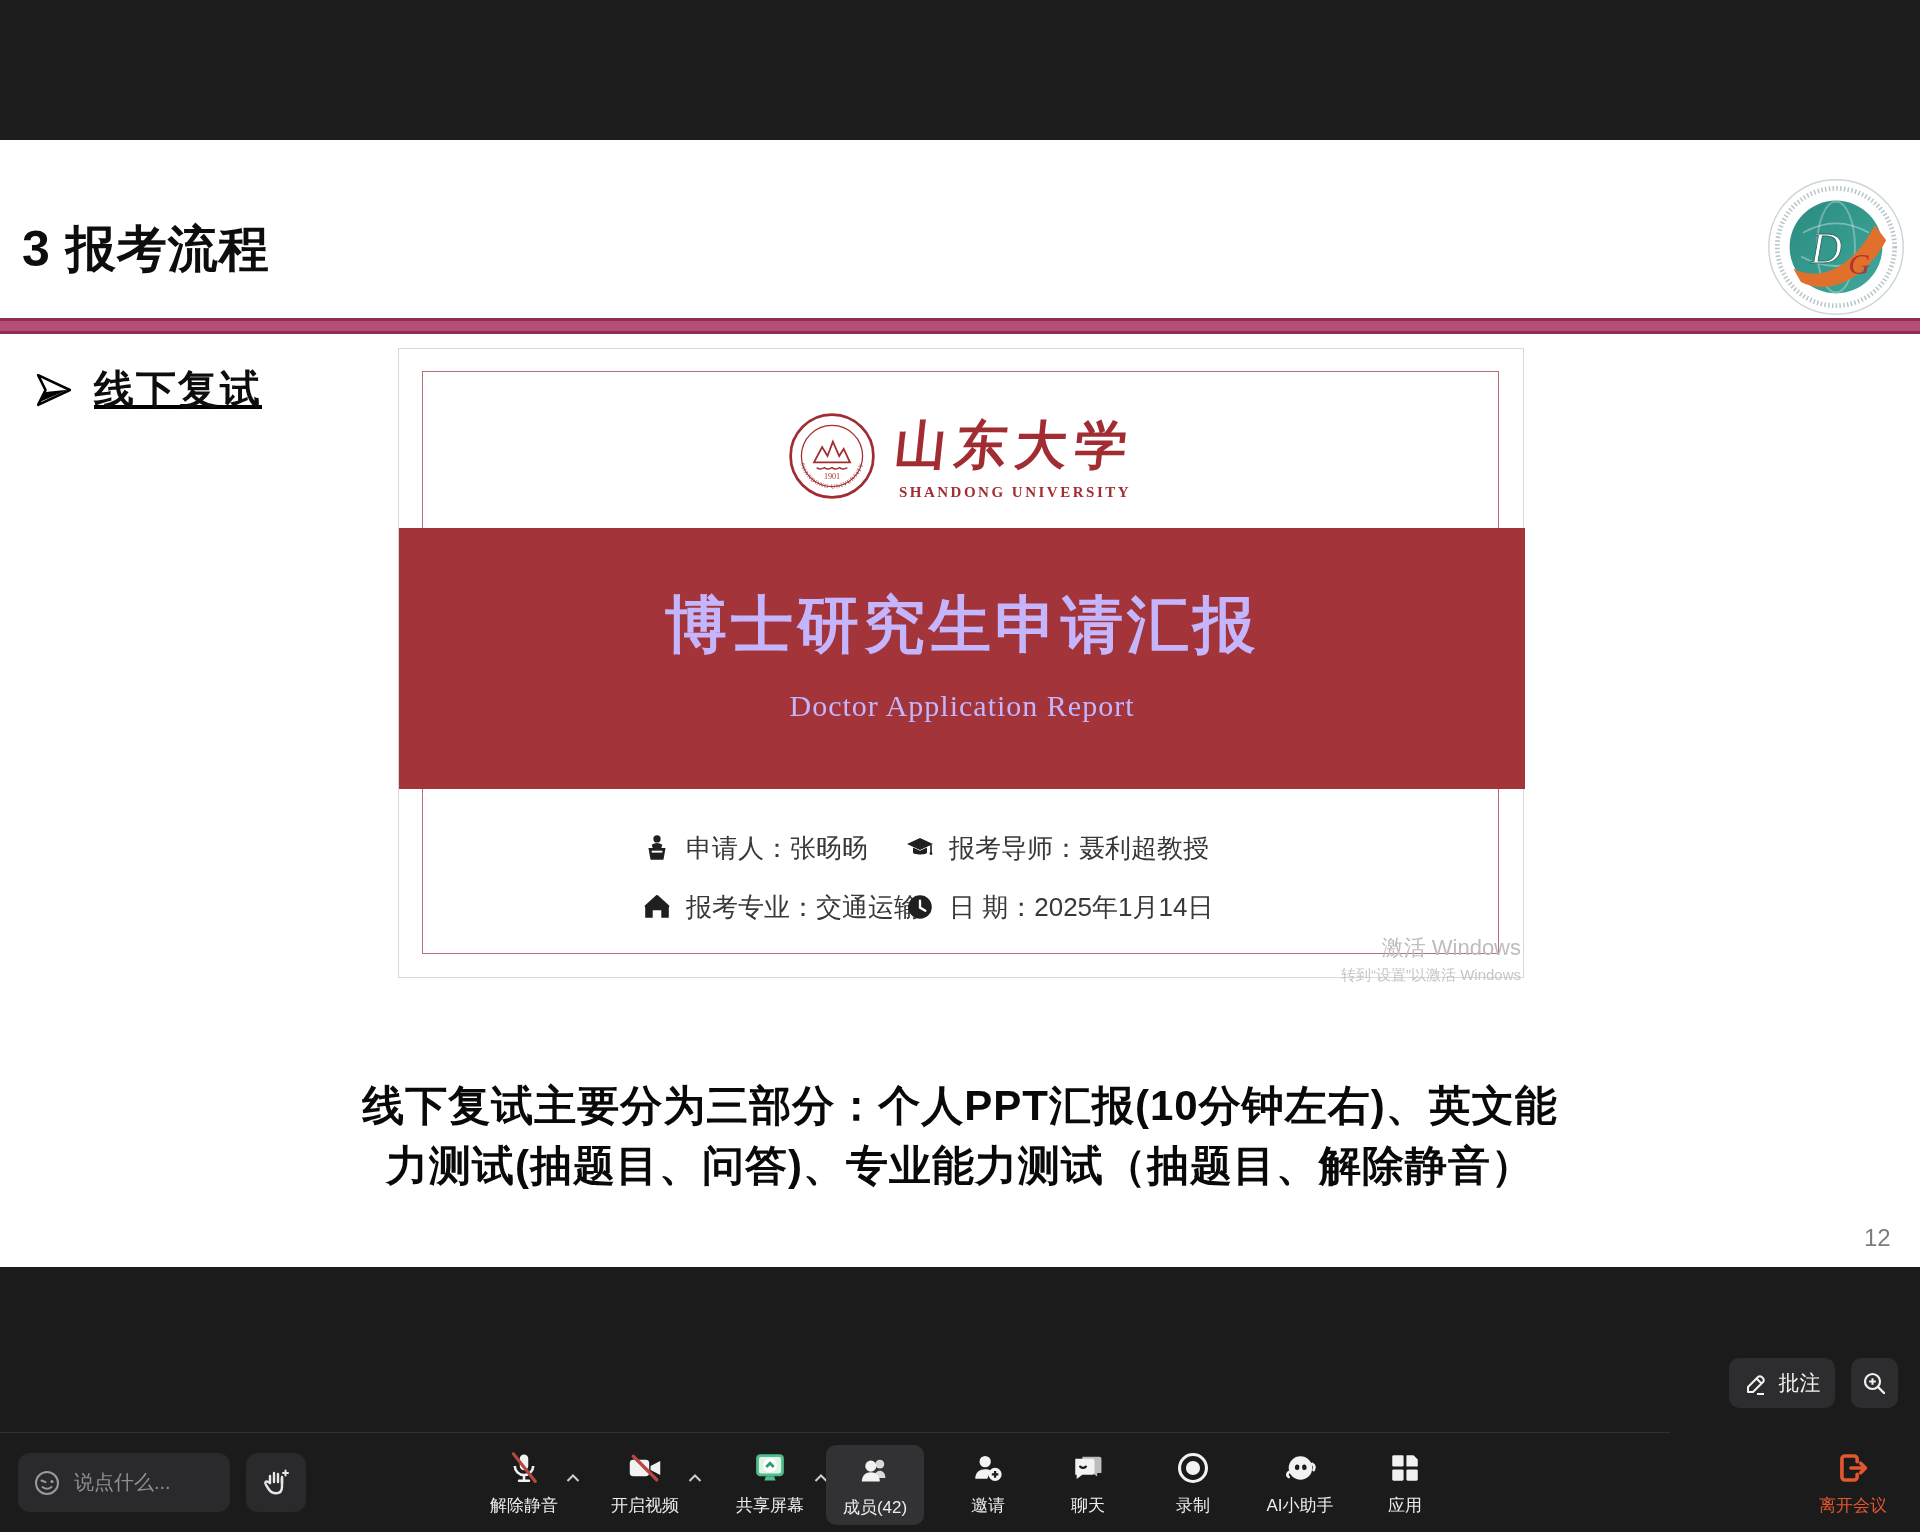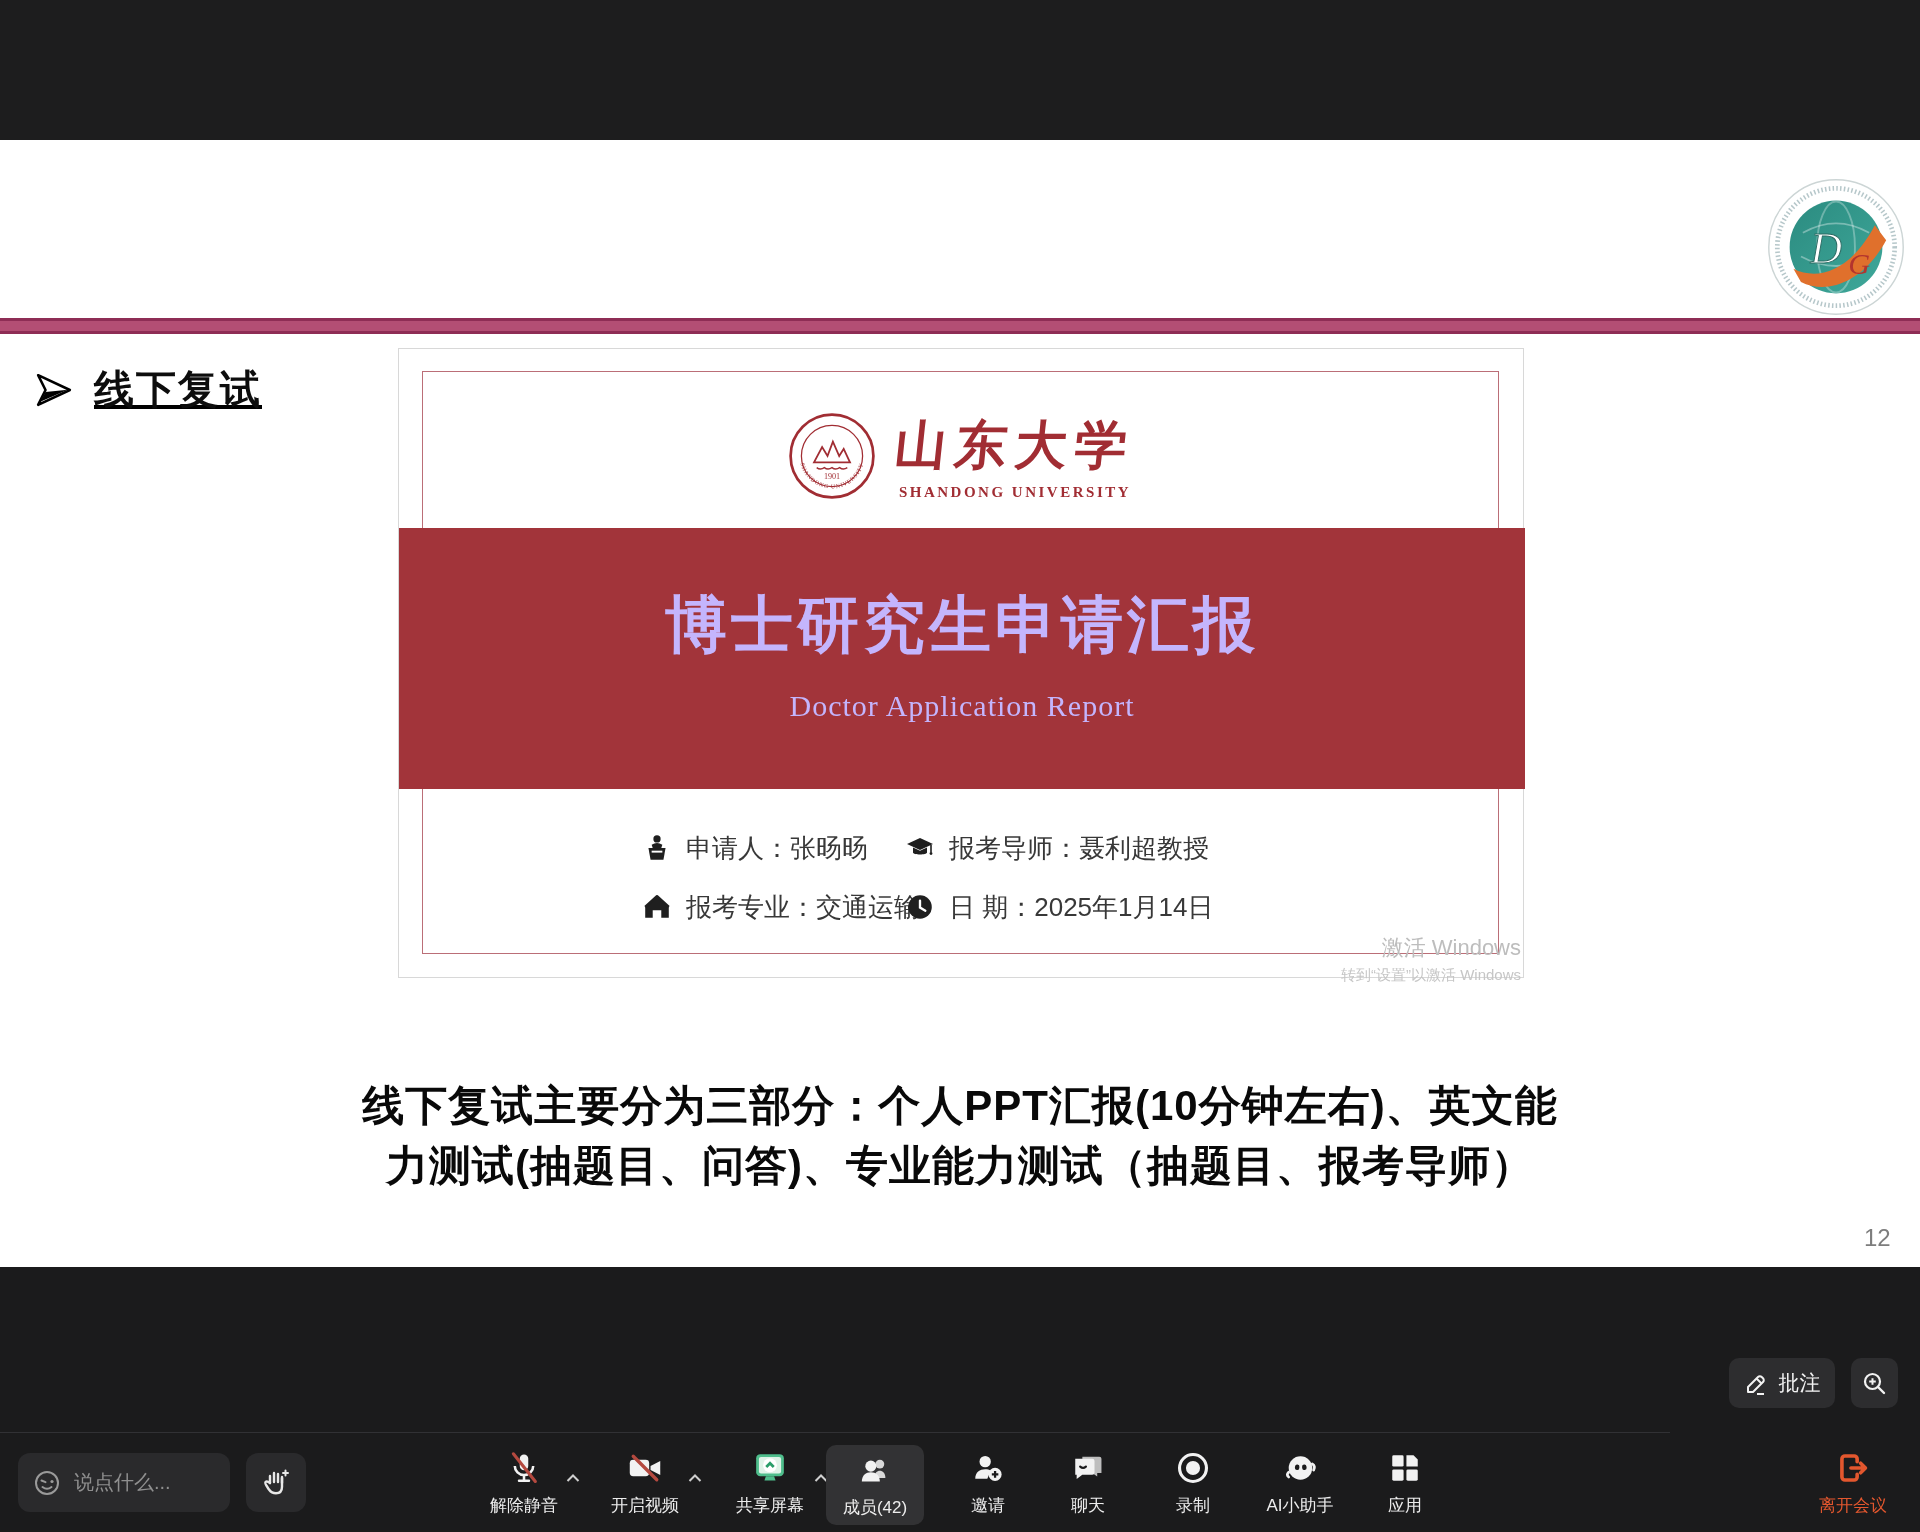--- a/index.html
+++ b/index.html
@@ -71,20 +71,21 @@
   .chev{position:absolute;top:36px;cursor:pointer;}
   .leave .tlabel{color:#e3572e;}
 </style>
 </head>
 <body>
 
 <div id="app">
 
   <div class="top-bar"></div>
 
+  <div class="page-title">3 报考流程</div>
 
   <div class="inst-logo">
     <svg viewBox="0 0 150 150" width="142" height="142">
       <defs>
         <linearGradient id="tealgrad" x1="0" y1="0" x2="1" y2="1">
           <stop offset="0" stop-color="#2b8b80"></stop>
             <stop offset="1" stop-color="#3fa89a"></stop>
         </linearGradient>
       </defs>
       <circle cx="75" cy="75" r="71" fill="#fff" stroke="#ccd5d5" stroke-width="1.5"></circle>
@@ -174,21 +175,21 @@
     </div>
 
     <div class="watermark">
       <div class="wm-title">激活 Windows</div>
       <div class="wm-sub">转到“设置”以激活 Windows</div>
     </div>
   </div>
 
   <div class="body-text">
     <div>线下复试主要分为三部分：个人PPT汇报(10分钟左右)、英文能</div>
-    <div>力测试(抽题目、问答)、专业能力测试（抽题目、报考导师）</div>
+    <div>力测试(抽题目、问答)、专业能力测试（抽题目、解除静音）</div>
   </div>
 
   <div class="page-number">12</div>
 
   <div class="bottom-region"></div>
 
   <div class="annotate-btn">
     <svg width="26" height="26" viewBox="0 0 26 26">
       <path d="M4 17 L14 7 a2.6 2.6 0 0 1 3.7 0 l1.3 1.3 a2.6 2.6 0 0 1 0 3.7 L9 22 H4 Z" fill="none" stroke="#f2f2f2" stroke-width="2" stroke-linejoin="round"></path>
       <path d="M12.5 8.5 l5 5" stroke="#f2f2f2" stroke-width="2"></path>

